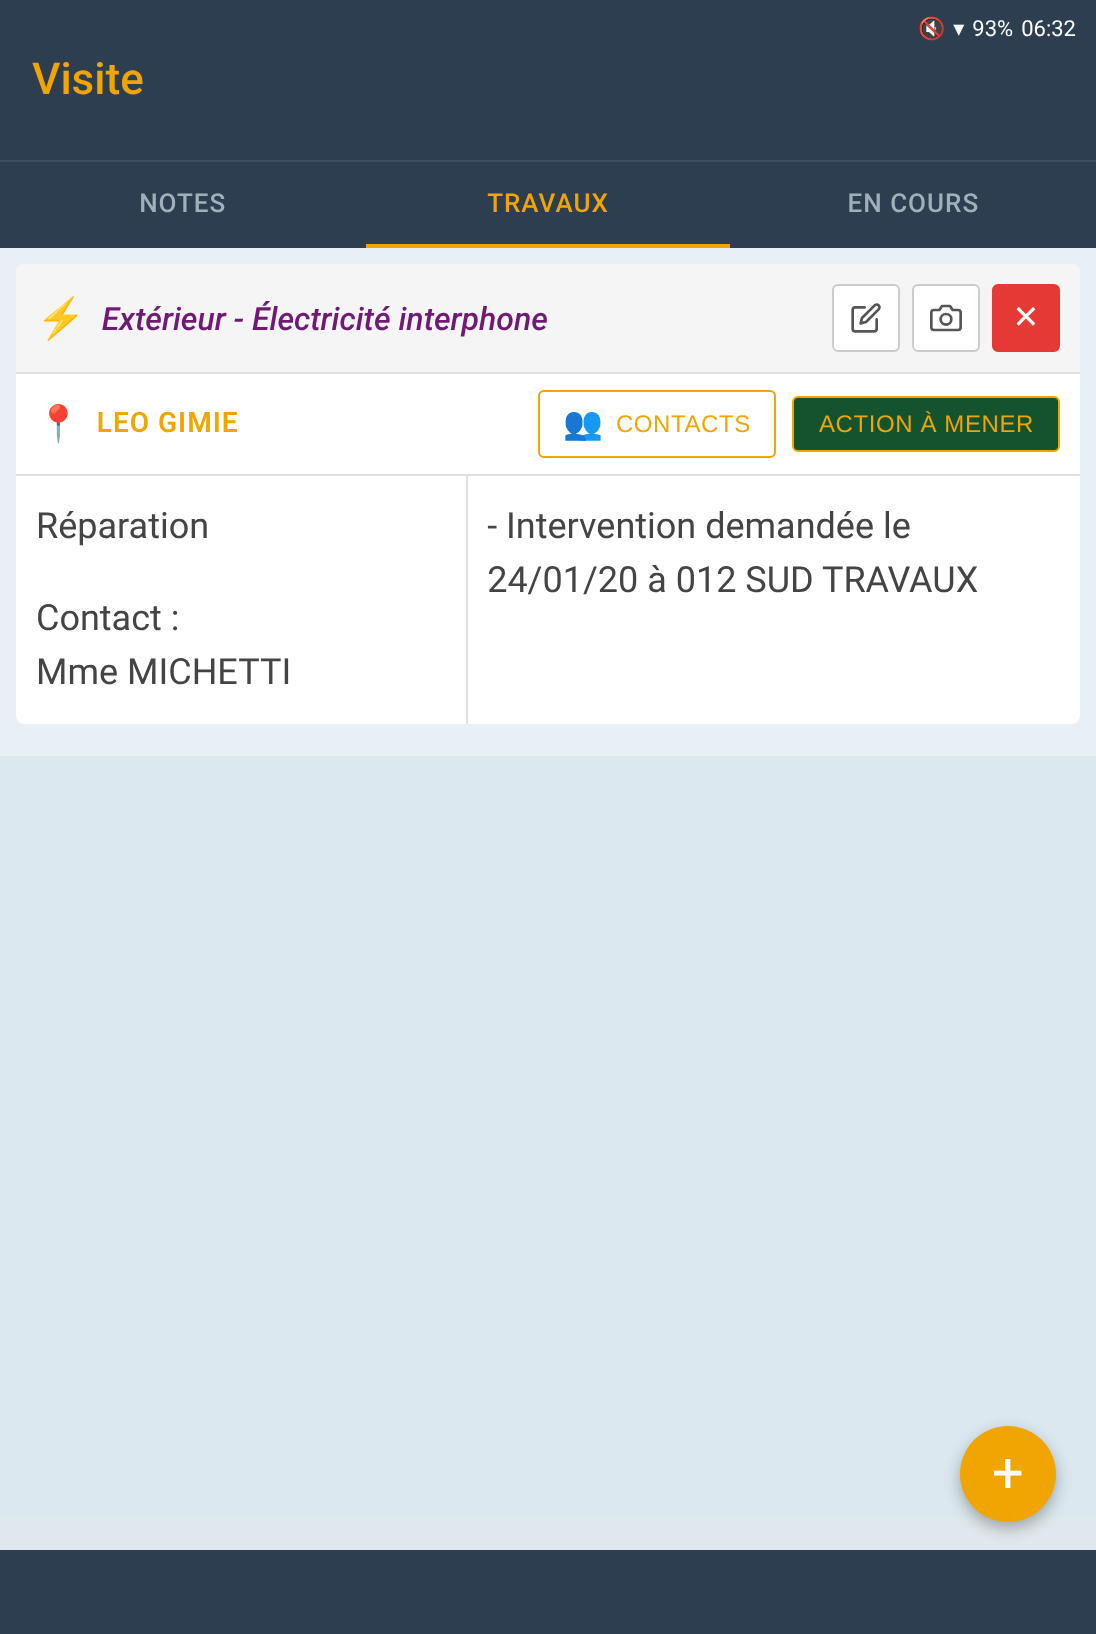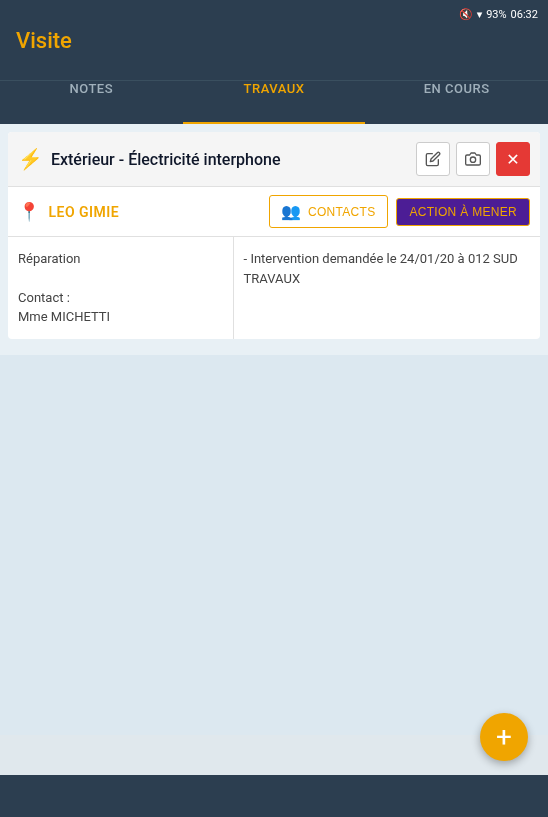--- a/index.html
+++ b/index.html
@@ -47,21 +47,21 @@
     
     .tab-bar {
       background: #2c3e50;
       display: flex;
       height: 44px;
       border-top: 1px solid #3a4f5f;
     }
     .tab-item {
       flex: 1;
       display: flex;
-      align-items: flex-start;
+      align-items: center;
       justify-content: center;
       color: #a0b0bb;
       font-size: 13px;
       font-weight: 500;
       cursor: pointer;
       letter-spacing: 0.5px;
       position: relative;
     }
     .tab-item.active {
       color: #f0a500;
@@ -101,21 +101,22 @@
       gap: 8px;
     }
     .lightning-icon {
       color: #f0a500;
       font-size: 20px;
     }
     .card-title {
       flex: 1;
       font-size: 16px;
       font-weight: 500;
-      color: #0f172a;
+      color: #701a75;
+      font-style: italic;
     }
     .card-actions {
       display: flex;
       gap: 6px;
     }
     .icon-btn {
       width: 34px;
       height: 34px;
       border-radius: 3px;
       border: 1px solid #ccc;
@@ -165,21 +166,21 @@
       display: flex;
       align-items: center;
       gap: 6px;
       letter-spacing: 0.3px;
     }
     .contacts-icon {
       font-size: 16px;
     }
     .action-btn {
       border: 1px solid #f0a500;
-      background: #4c1d95;
+      background: #14532d;
       color: #f0a500;
       padding: 6px 12px;
       border-radius: 3px;
       font-size: 12px;
       font-weight: 500;
       cursor: pointer;
       letter-spacing: 0.3px;
     }
 
     
@@ -190,21 +191,21 @@
     .card-body-left {
       flex: 1;
       padding: 12px 10px;
       border-right: 1px solid #e0e0e0;
     }
     .card-body-right {
       flex: 1.4;
       padding: 12px 10px;
     }
     .body-text {
-      font-size: 13px;
+      font-size: 18px;
       color: #444;
       line-height: 1.5;
     }
 
     
     .content-area {
       padding: 8px;
       background: #dce8f0;
       min-height: 380px;
     }

